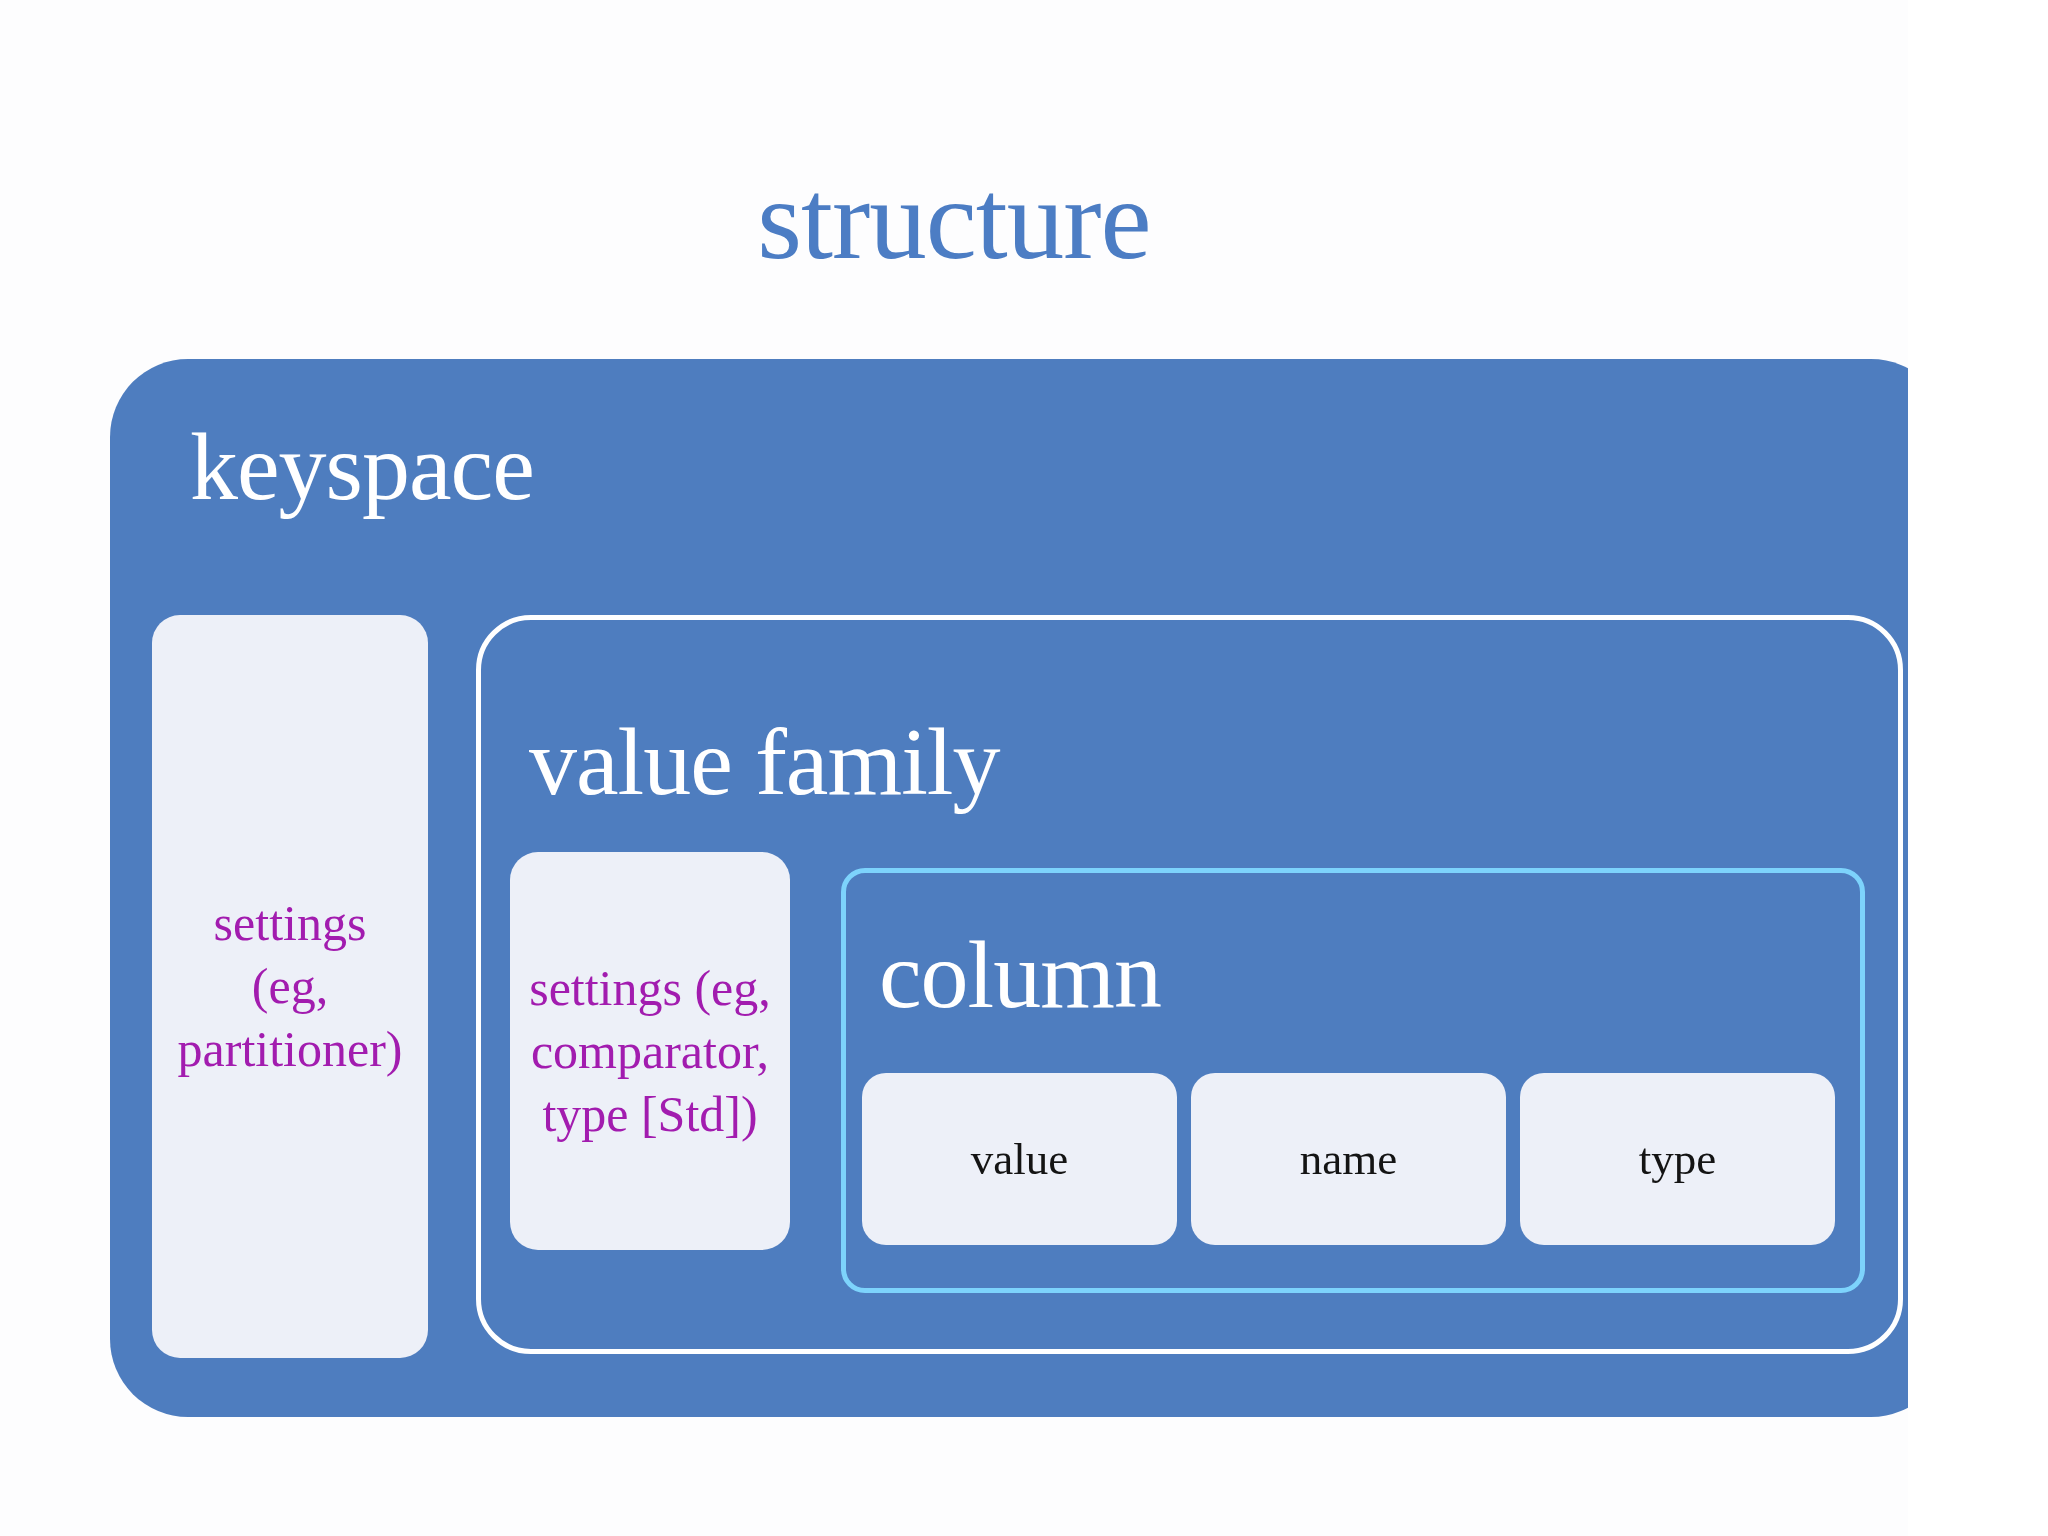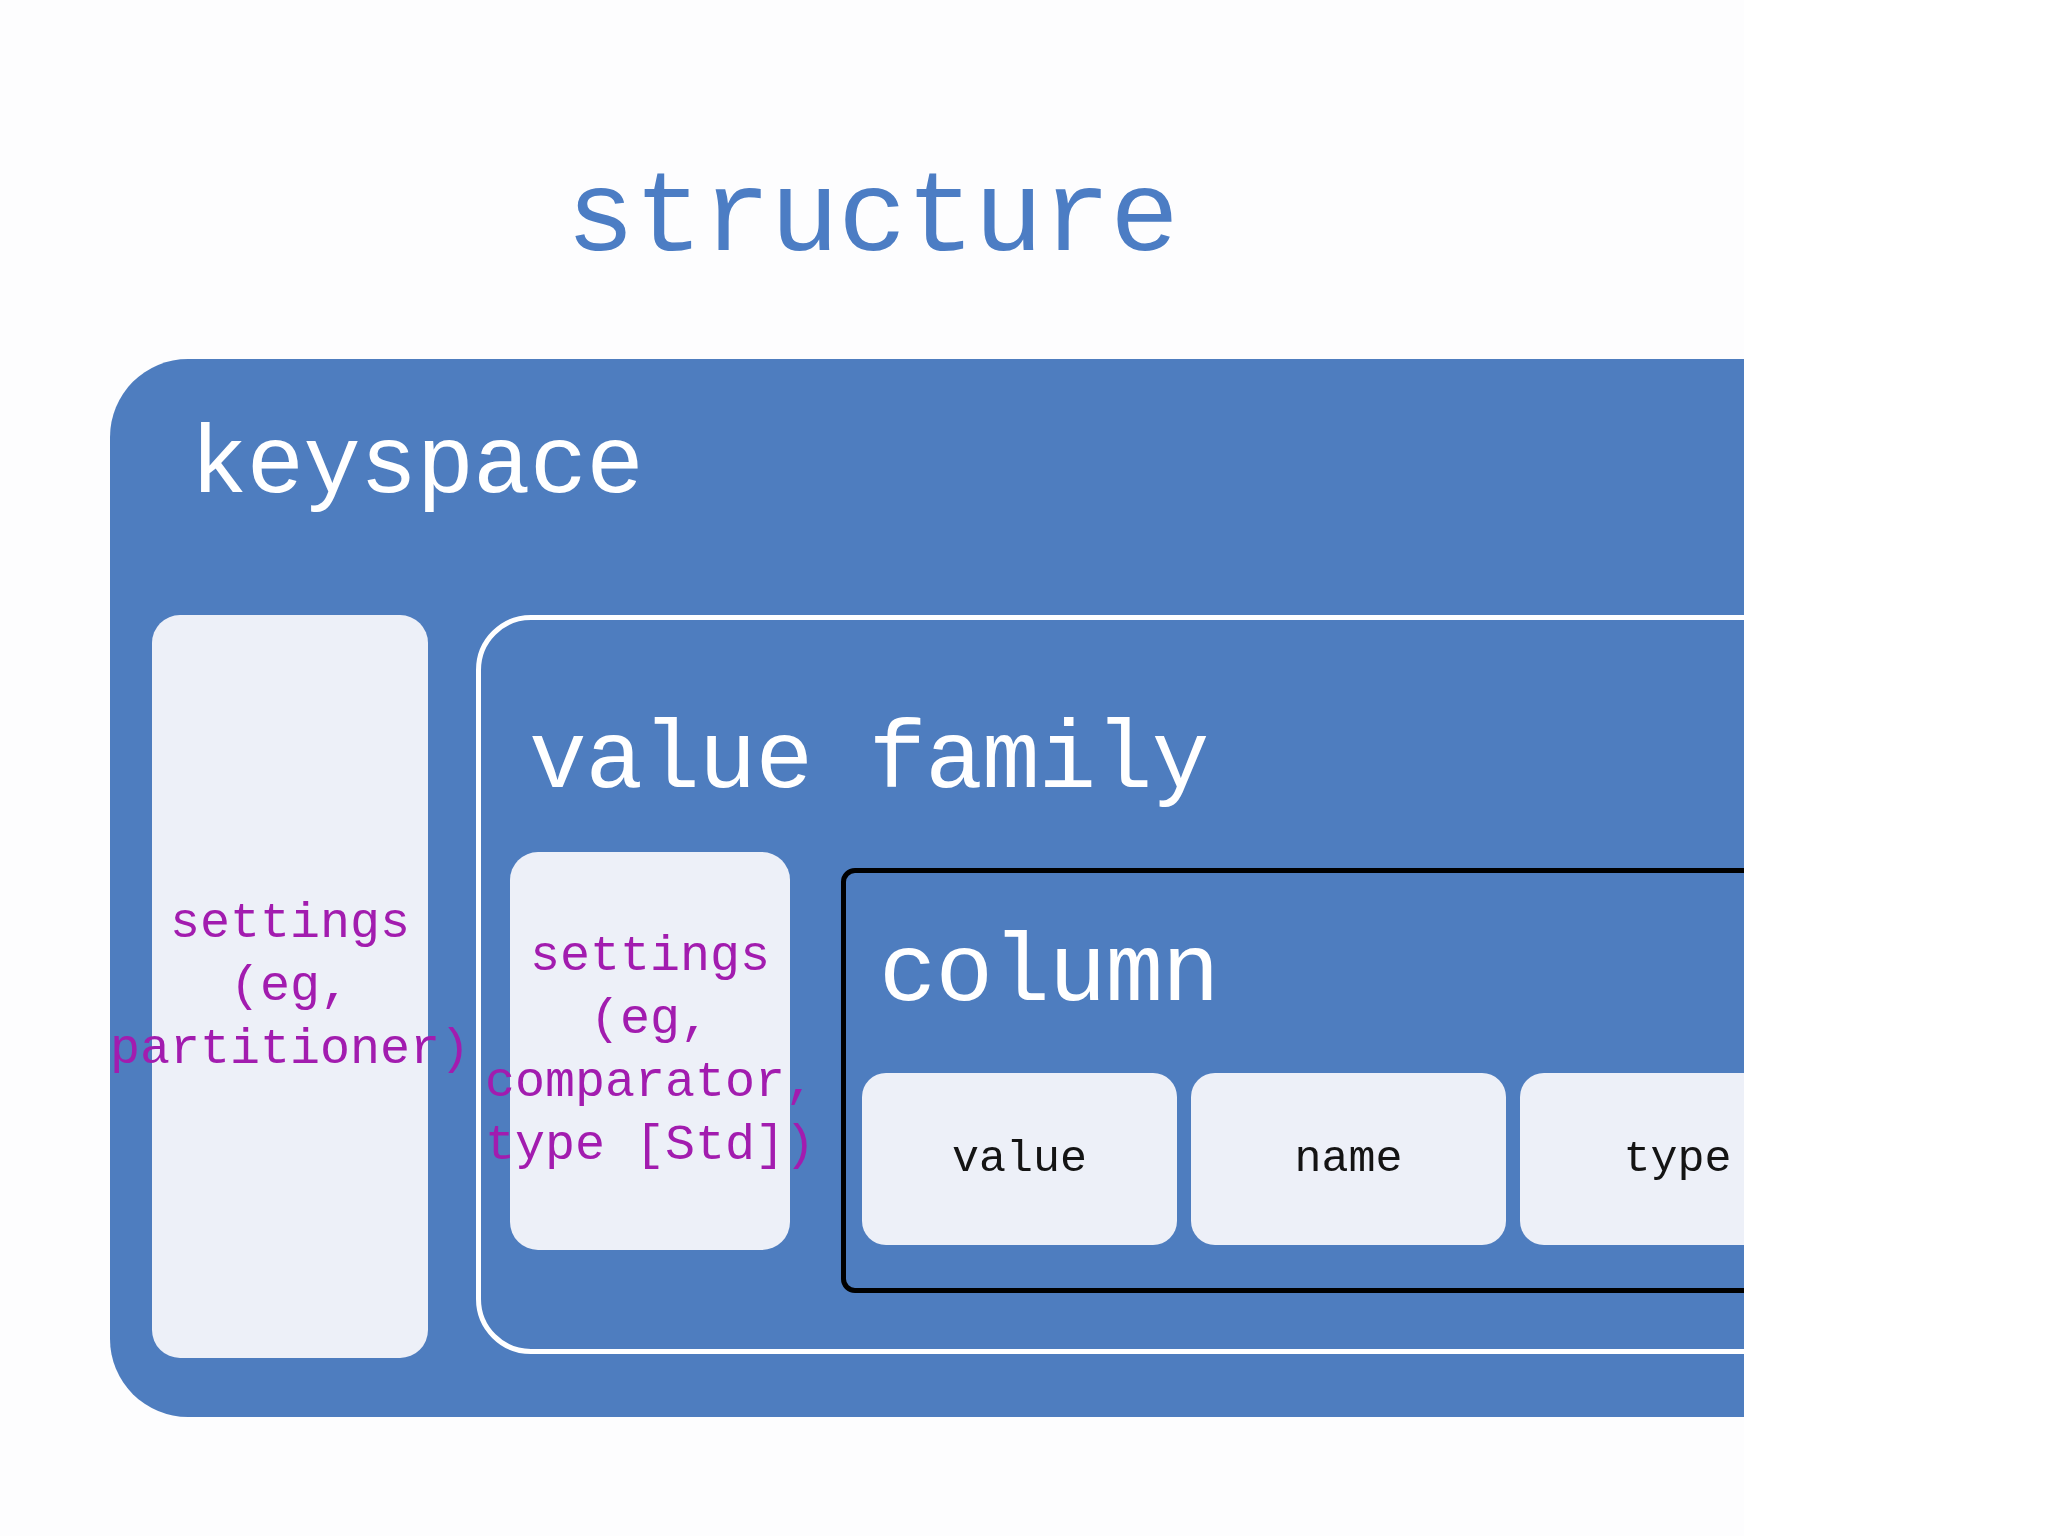--- a/index.html
+++ b/index.html
@@ -2,25 +2,25 @@
 <html><head>
 <meta charset="utf-8">
 <style>
   html, body {
     margin: 0;
     padding: 0;
     background: #ffffff;
   }
   .canvas {
     position: relative;
-    width: 1744px;
+    width: 1908px;
     height: 1536px;
     background: #fdfdfe;
     overflow: hidden;
-    font-family: Liberation Mono, monospace;
+    font-family: Liberation Serif, serif;
   }
   .slide-title {
     position: absolute;
     left: 0;
     right: 0;
     top: 160px;
     text-align: center;
     font-size: 115px;
     line-height: 1.05;
     color: #4c7dc4;
@@ -85,22 +85,22 @@
     top: 232px;
     width: 280px;
     height: 398px;
   }
   .column-box {
     position: absolute;
     left: 360px;
     top: 248px;
     width: 1014px;
     height: 415px;
-    border: 5px solid #000000;
-    border-radius: 14px;
+    border: 5px solid #7dd3fc;
+    border-radius: 24px;
   }
   .column-label {
     left: 33px;
     top: 52px;
   }
   .fields-row {
     position: absolute;
     left: 16px;
     top: 200px;
     display: flex;

